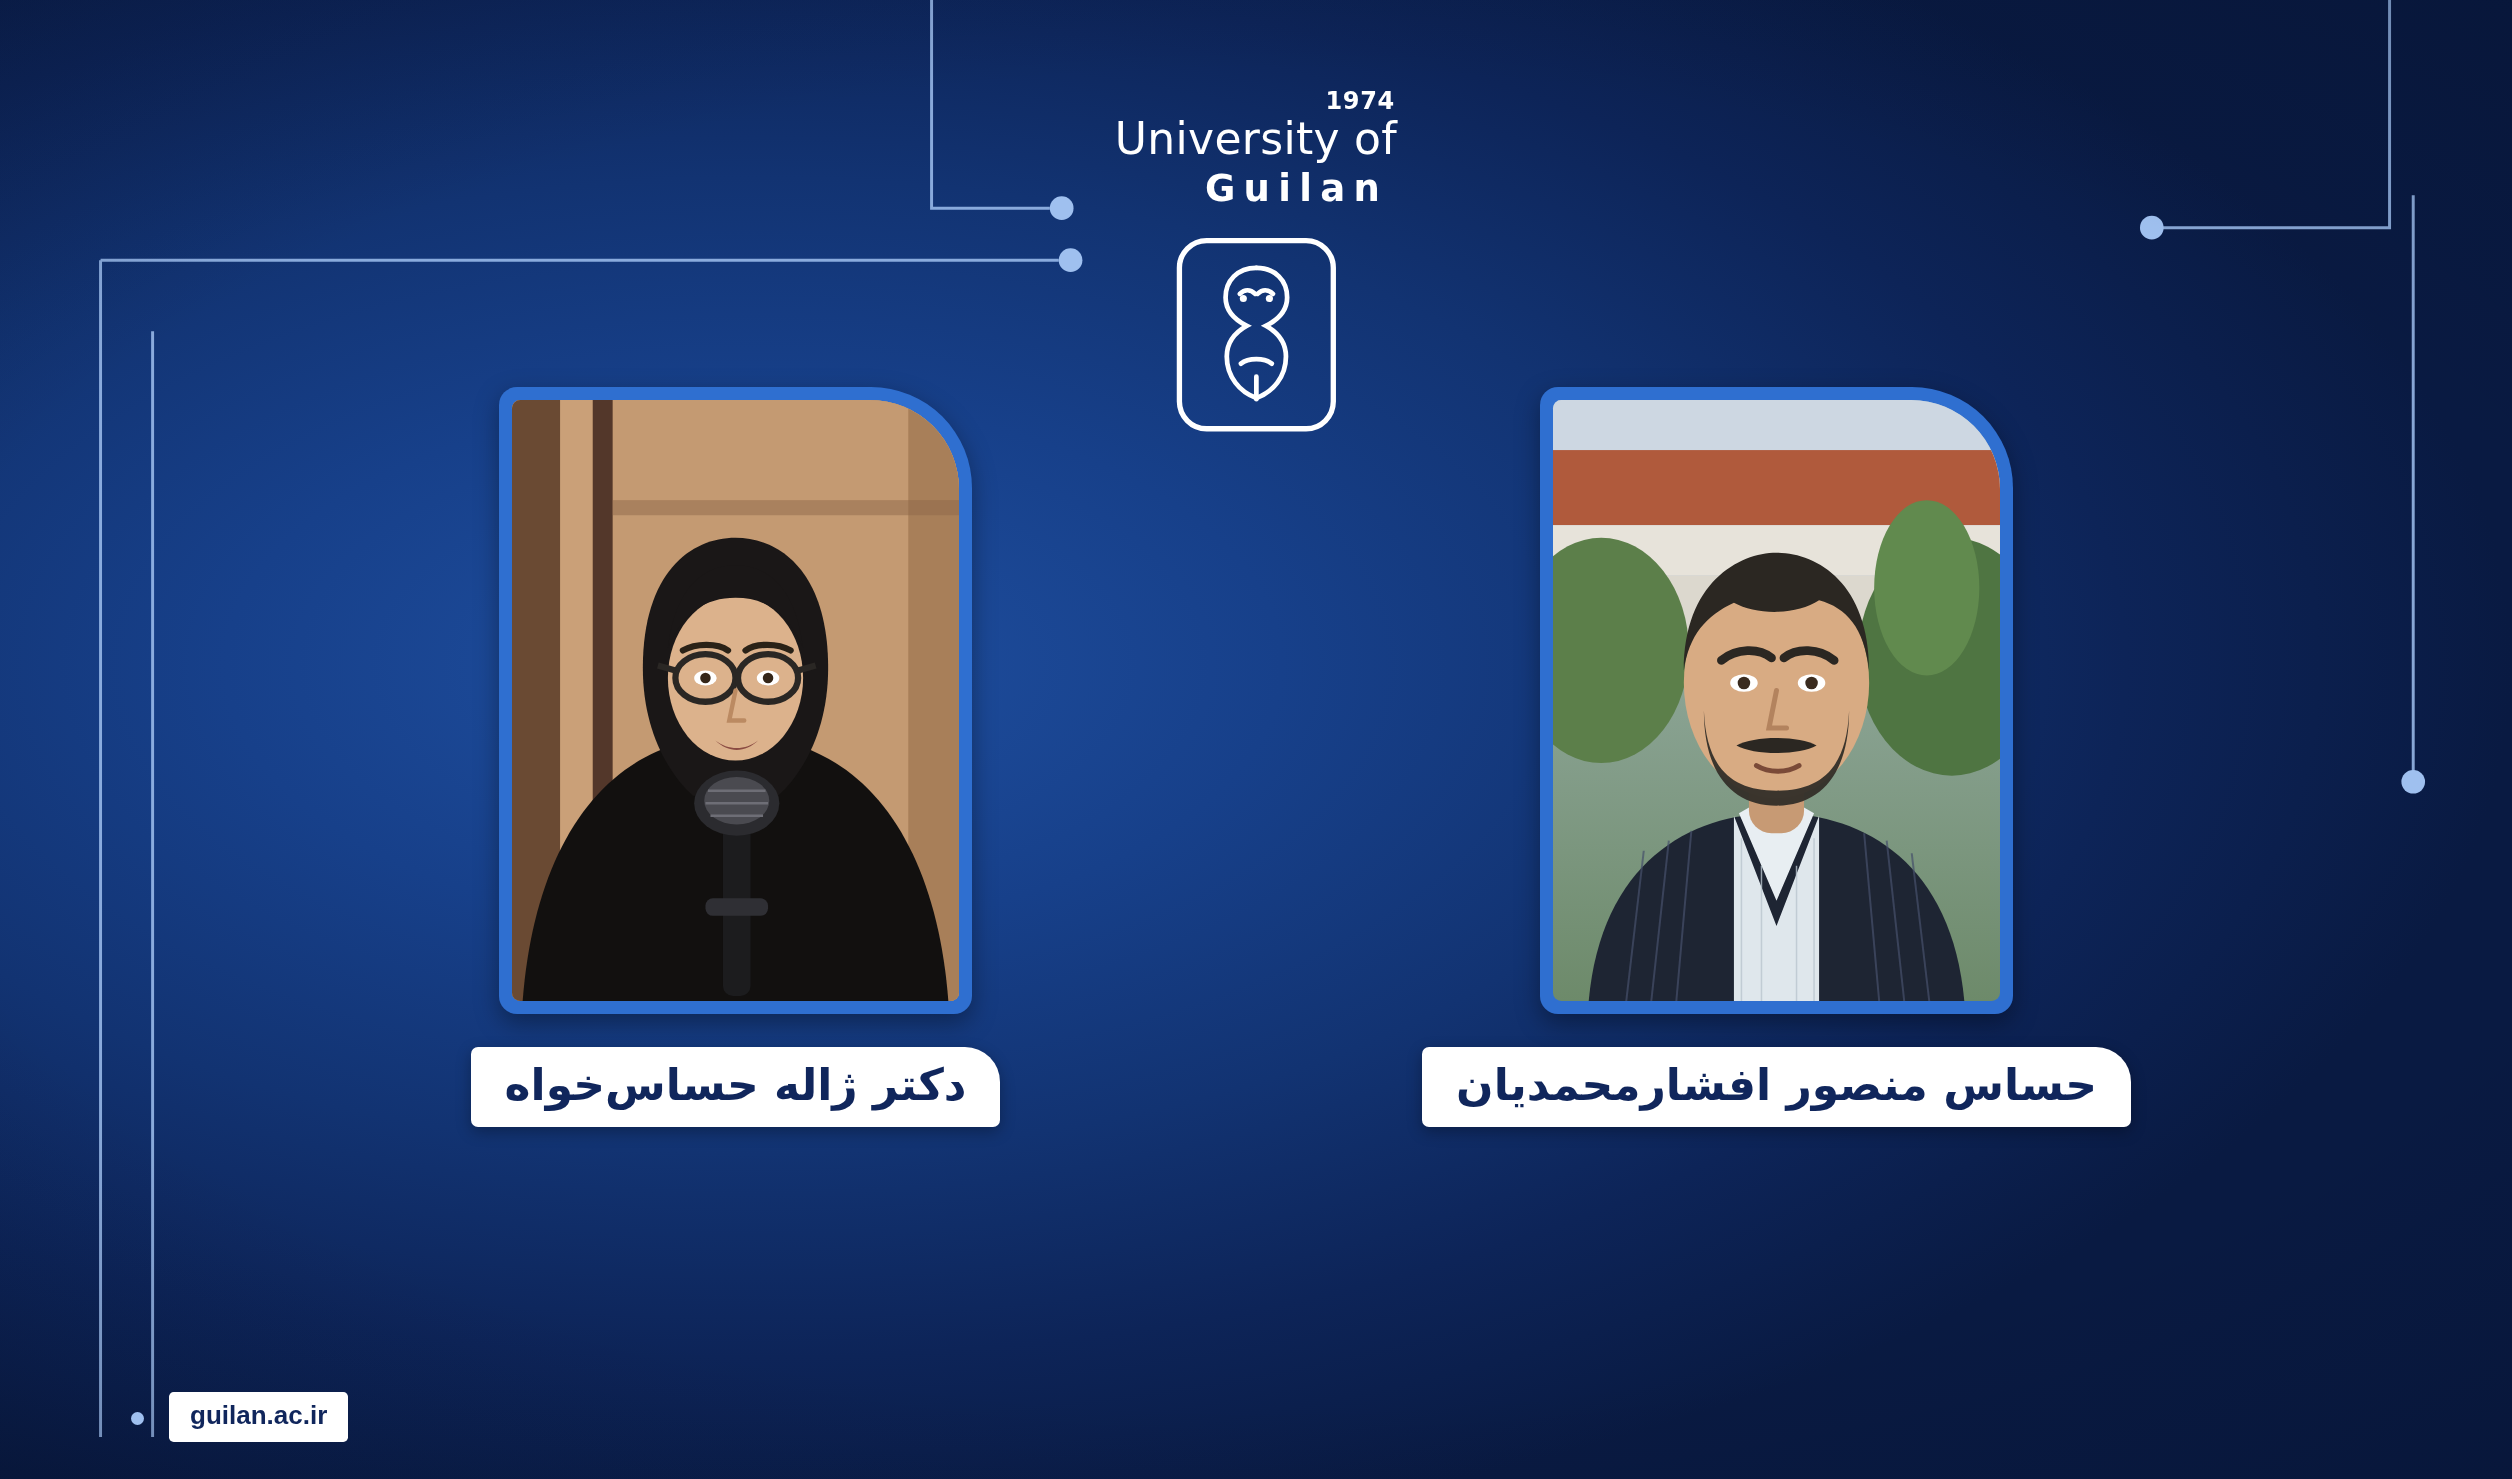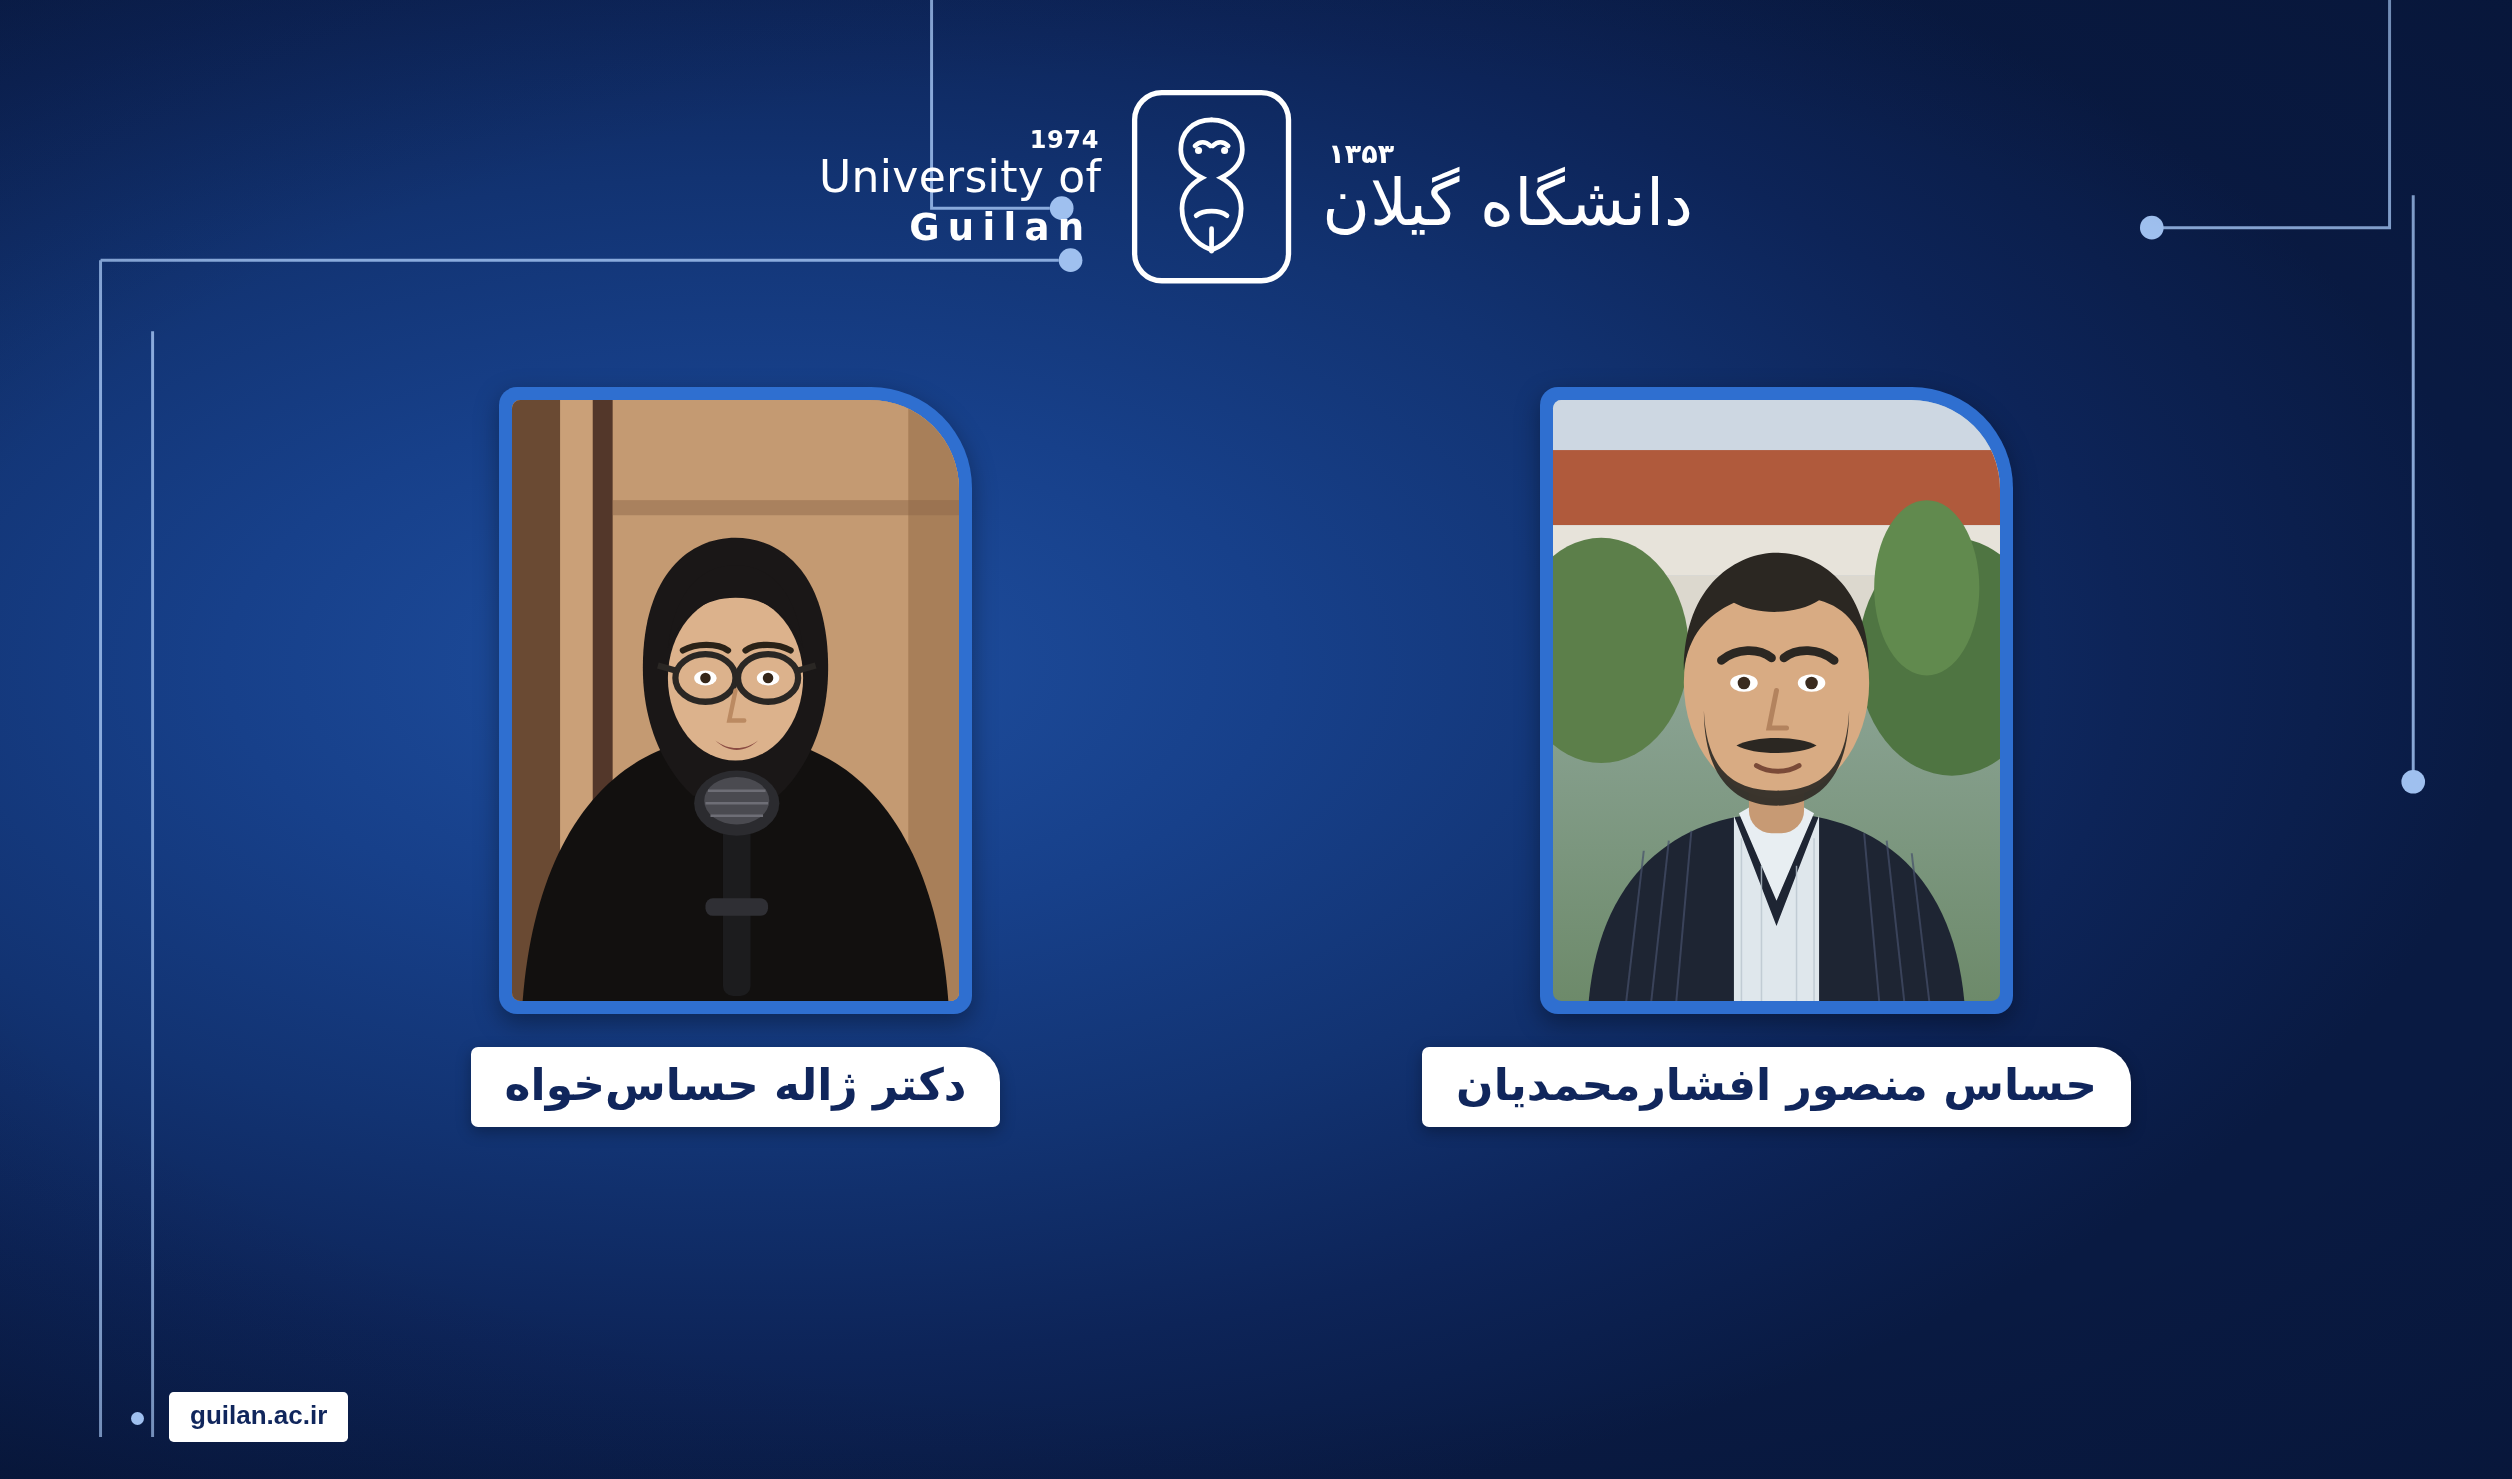--- a/index.html
+++ b/index.html
@@ -43,20 +43,21 @@
   .logo-block {
     position: absolute;
     top: 89px;
     left: 50%;
     transform: translateX(-50%);
     display: flex;
     align-items: center;
     gap: 30px;
     direction: ltr;
     z-index: 6;
+    flex-direction: column;
   }
   .logo-en {
     display: flex;
     flex-direction: column;
     align-items: flex-end;
     color: #ffffff;
     line-height: 1;
   }
   .logo-year {
     font-size: 24px;
@@ -232,24 +233,20 @@
           <path d="M108 96 C116 88 126 88 134 96"></path>
           <path d="M138 96 C146 88 156 88 164 96"></path>
           <circle cx="114" cy="104" r="6" fill="#ffffff" stroke="none"></circle>
           <circle cx="158" cy="104" r="6" fill="#ffffff" stroke="none"></circle>
           <path d="M110 214 C122 204 150 204 162 214"></path>
           <path d="M136 236 L136 274"></path>
         </g>
       </svg>
     </div>
 
-    <div class="logo-fa">
-      <span class="logo-fa-year">۱۳۵۳</span>
-      <span class="logo-fa-name">دانشگاه گیلان</span>
-    </div>
   </div>
 
   <div class="people">
 
     <div class="person">
       <div class="photo-frame">
         <div class="photo pic-b">
           <svg viewBox="0 0 360 480" preserveAspectRatio="xMidYMid slice" xmlns="http://www.w3.org/2000/svg">
 
             <rect x="0" y="0" width="360" height="200" fill="#cdd7e2"></rect>

